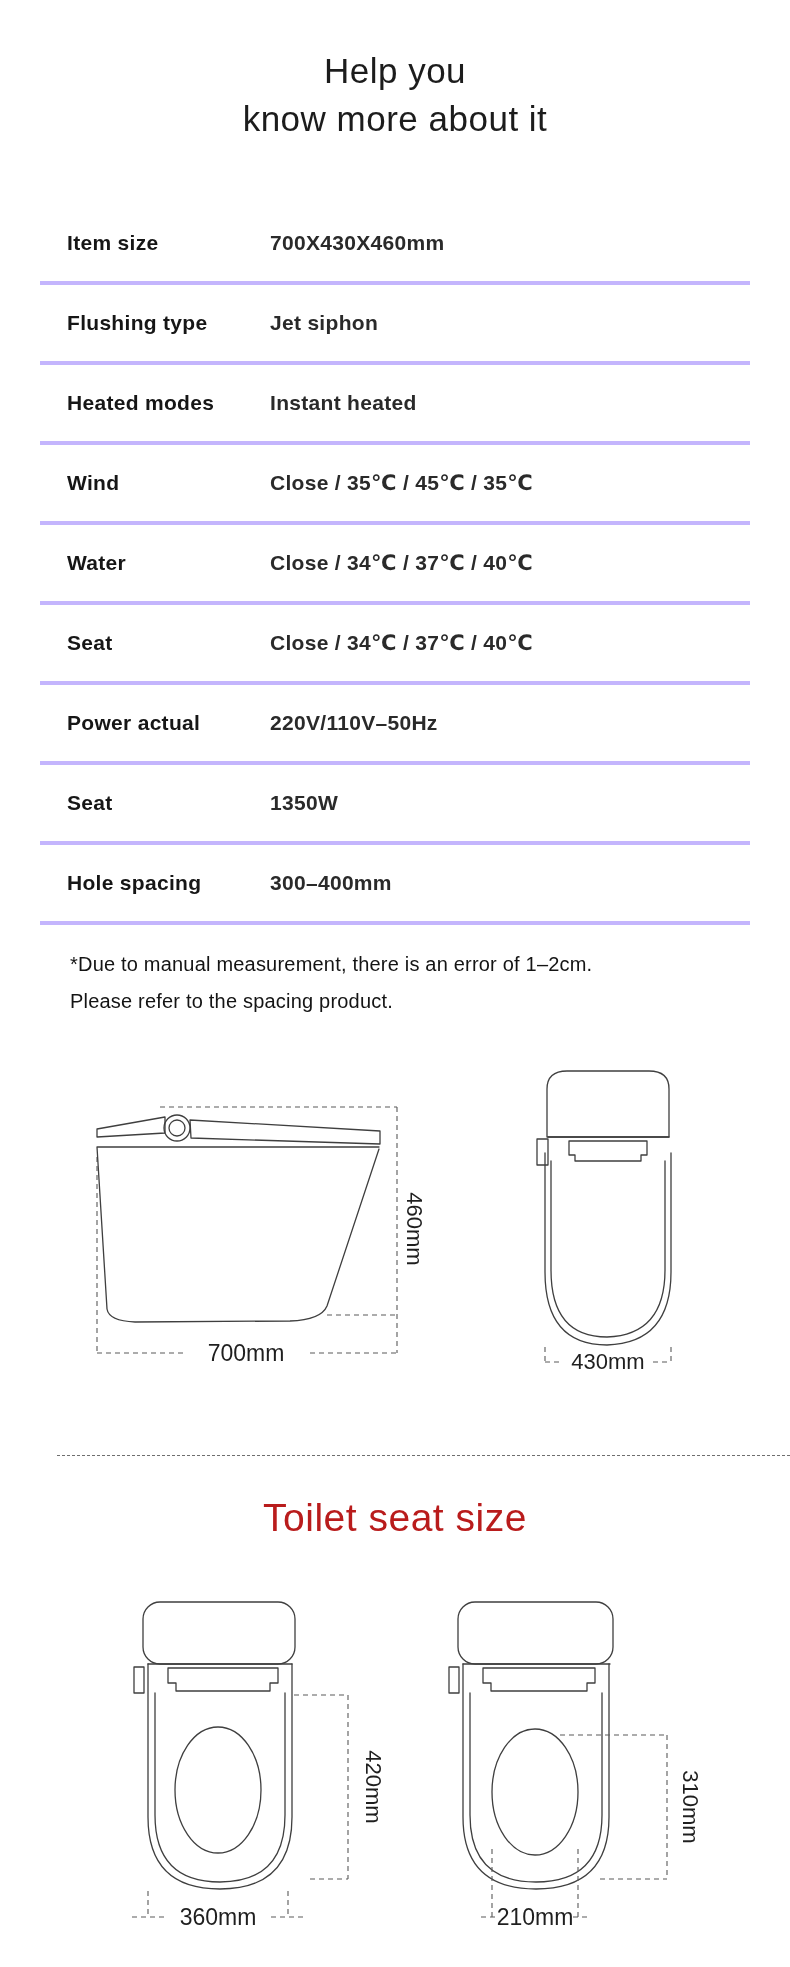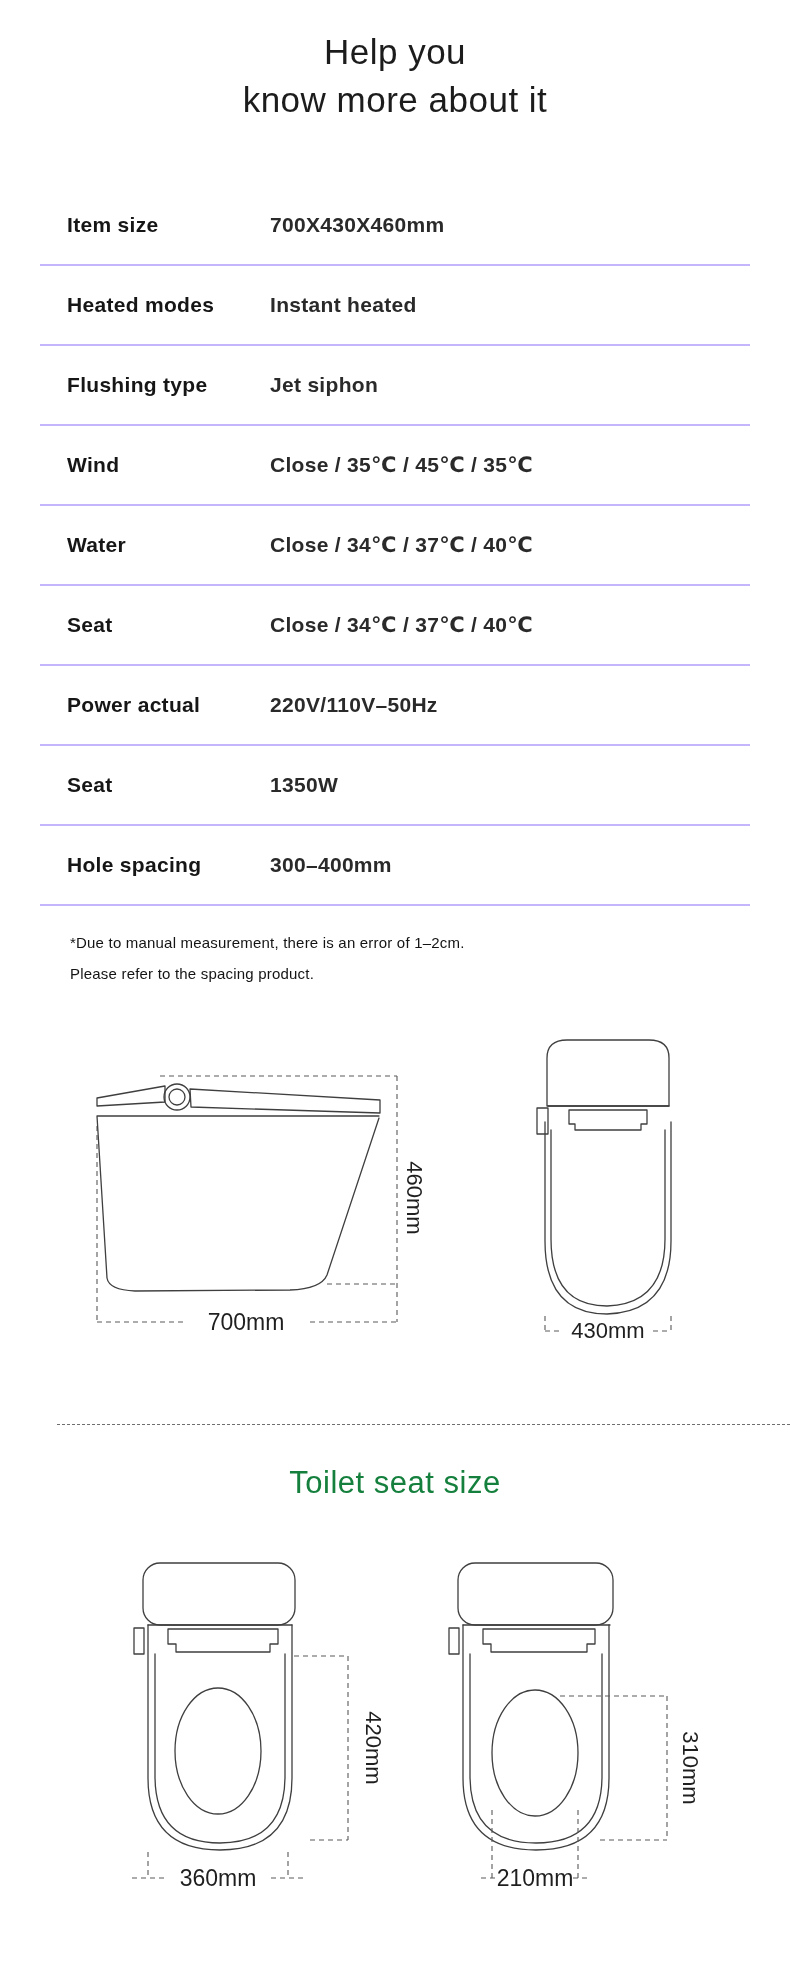--- a/index.html
+++ b/index.html
@@ -5,58 +5,58 @@
   * { margin:0; padding:0; box-sizing:border-box; }
   html,body { background:#ffffff; }
   body {
     width:790px; height:1967px;
     font-family:"Liberation Sans","DejaVu Sans",sans-serif;
     color:#1d1d1d;
     overflow:hidden;
   }
   
   .page-title {
-    padding-top:28px;
+    padding-top:47px;
     text-align:center;
     font-size:35px;
     font-weight:400;
     line-height:48px;
     color:#1c1c1c;
     letter-spacing:0.5px;
   }
   
   .spec-table {
     width:710px;
     margin:62px auto 0 auto;
   }
   .spec-row {
     height:80px;
     display:flex;
     align-items:center;
-    border-bottom:2px solid #c4b5fd;
+    border-bottom:4px solid #c4b5fd;
   }
   .spec-label {
     width:230px;
     padding-left:27px;
     font-size:21px;
     font-weight:600;
     color:#161616;
     letter-spacing:0.3px;
   }
   .spec-value {
     font-size:21px;
     font-weight:700;
     color:#2a2a2a;
     letter-spacing:0.3px;
   }
   
   .footnote {
     margin-top:28px;
     padding-left:70px;
-    font-size:15px;
+    font-size:20px;
     color:#141414;
     letter-spacing:0.2px;
   }
   .footnote .line2 { margin-top:14px; }
   
   .diagram-row-1 {
     position:relative;
     margin-top:38px;
     height:332px;
   }
@@ -66,23 +66,23 @@
   .section-divider {
     margin-top:72px;
     margin-left:57px;
     width:733px;
     border-top:1px dashed #6f6f6f;
     height:0;
   }
   .seat-heading {
     margin-top:40px;
     text-align:center;
-    font-size:31px;
+    font-size:39px;
     font-weight:400;
-    color:#15803d;
+    color:#b91c1c;
     letter-spacing:0.5px;
   }
   .diagram-row-2 {
     position:relative;
     margin-top:42px;
     height:410px;
   }
   .diagram-row-2 .seat-outer-view { position:absolute; left:110px; top:0; }
   .diagram-row-2 .seat-inner-view { position:absolute; left:425px; top:0; }
 
@@ -97,26 +97,26 @@
   <div>Help you</div>
   <div>know more about it</div>
 </div>
 
 <div class="spec-table">
   <div class="spec-row">
     <div class="spec-label">Item size</div>
     <div class="spec-value">700X430X460mm</div>
   </div>
   <div class="spec-row">
+    <div class="spec-label">Flushing type</div>
+    <div class="spec-value">Jet siphon</div>
+  </div>
+  <div class="spec-row">
     <div class="spec-label">Heated modes</div>
     <div class="spec-value">Instant heated</div>
-  </div>
-  <div class="spec-row">
-    <div class="spec-label">Flushing type</div>
-    <div class="spec-value">Jet siphon</div>
   </div>
   <div class="spec-row">
     <div class="spec-label">Wind</div>
     <div class="spec-value">Close / 35℃ / 45℃ / 35℃</div>
   </div>
   <div class="spec-row">
     <div class="spec-label">Water</div>
     <div class="spec-value">Close / 34℃ / 37℃ / 40℃</div>
   </div>
   <div class="spec-row">

